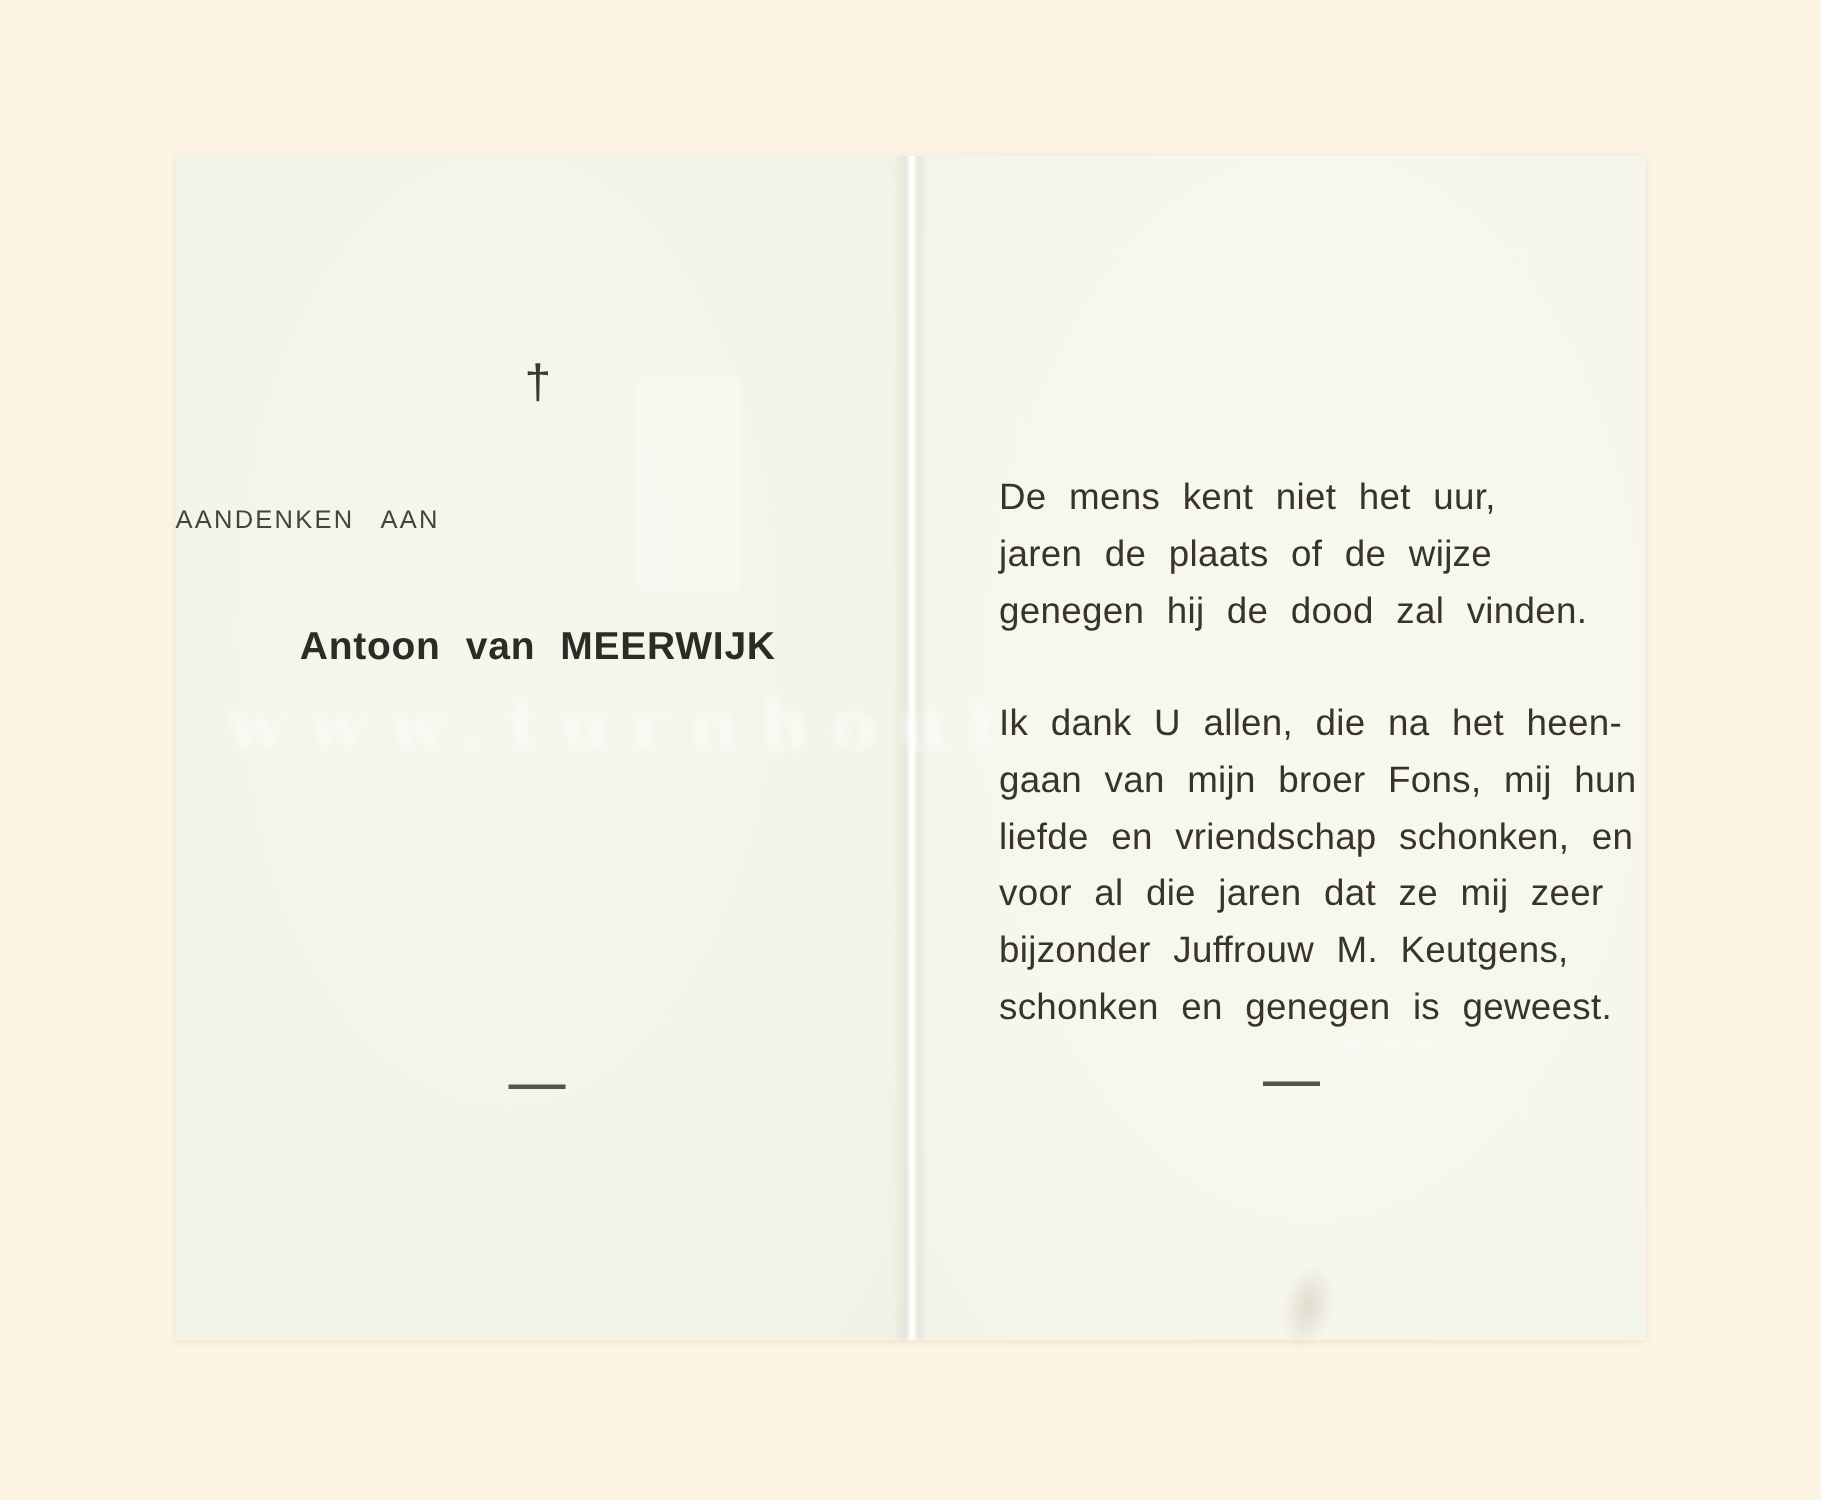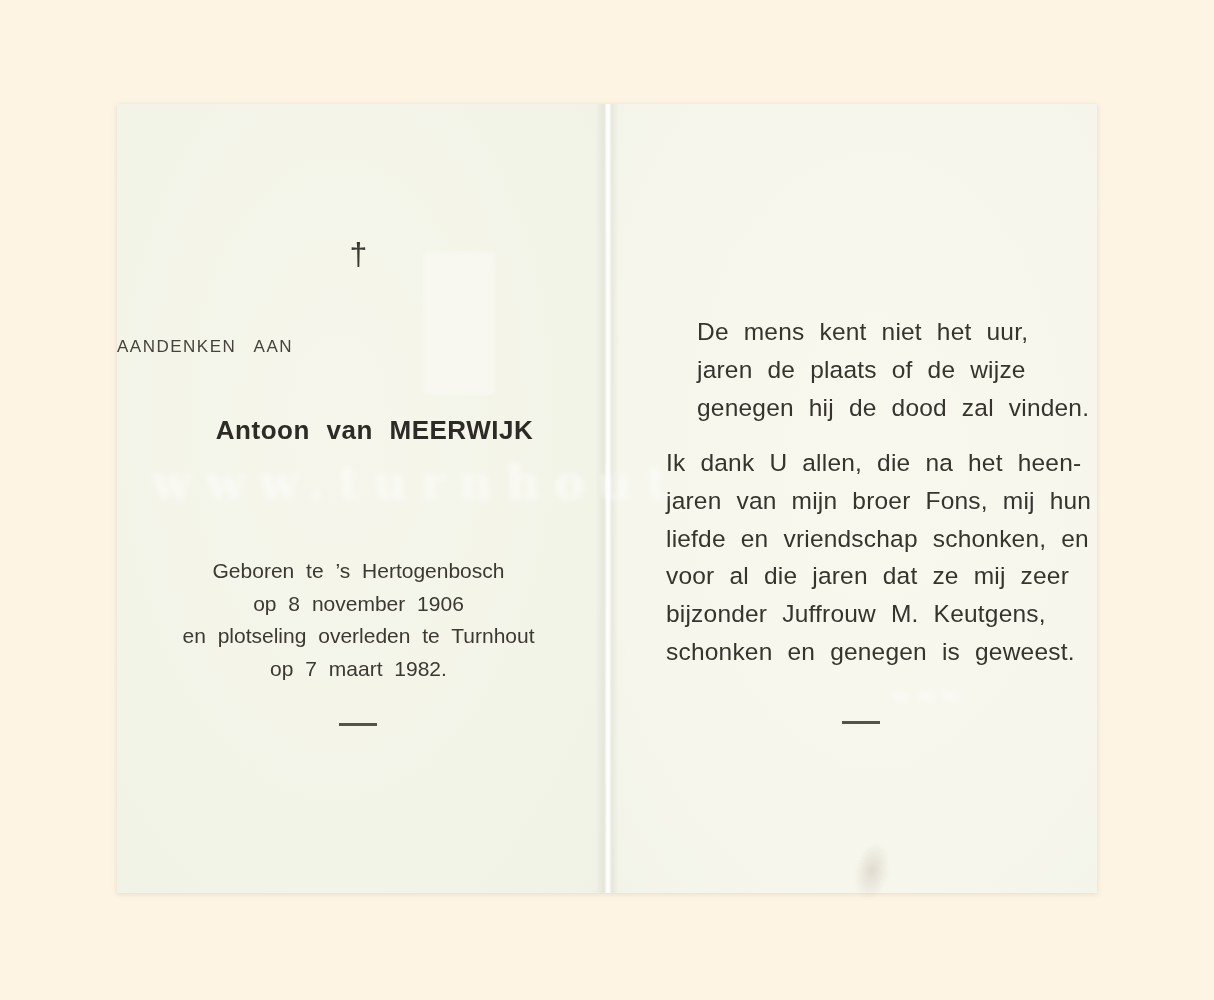--- a/index.html
+++ b/index.html
@@ -72,21 +72,21 @@
     font-size: 17px;
     letter-spacing: 1.5px;
     word-spacing: 12px;
     color: #45433c;
   }
   .memorial-line.l1 { top: 233px; }
   .memorial-line.l2 { top: 270px; }
   .deceased-name {
     position: absolute;
     top: 311px;
-    left: 16px;
+    left: 0;
     width: 483px;
     text-align: center;
     font-size: 26px;
     font-weight: bold;
     word-spacing: 9px;
     letter-spacing: 0.5px;
     color: #2d2b25;
   }
   .life-block {
     position: absolute;
@@ -119,22 +119,22 @@
     position: absolute;
     left: 59px;
     width: 405px;
     font-size: 24.5px;
     line-height: 37.8px;
     word-spacing: 8px;
     letter-spacing: 0.2px;
     color: #36342d;
     white-space: nowrap;
   }
-  .verse  { top: 209px; margin-left: 31px; }
-  .thanks { top: 340px; }
+  .verse  { top: 209px; }
+  .thanks { top: 360px; }
   
   .watermark {
     position: absolute;
     top: 352px;
     left: 35px;
     width: 560px;
     font-family: "DejaVu Serif", serif;
     font-weight: bold;
     font-size: 46px;
     letter-spacing: 14px;
@@ -186,41 +186,35 @@
   <div class="card">
 
     <div class="page page-left">
       <div class="cross">†</div>
 
       <div class="memorial-line l1">AANDENKEN AAN</div>
 
 
       <div class="deceased-name">Antoon van MEERWIJK</div>
 
-      <div class="life-block">
-        <div>Geboren te ’s Hertogenbosch</div>
-        <div>op 8 november 1906</div>
-        <div>en plotseling overleden te Turnhout</div>
-        <div>op 7 maart 1982.</div>
-      </div>
 
       <div class="rule rule-left"></div>
       <div class="show-through"></div>
     </div>
 
     <div class="page page-right">
       <div class="verse">
         <div>De mens kent niet het uur,</div>
         <div>jaren de plaats of de wijze</div>
         <div>genegen hij de dood zal vinden.</div>
       </div>
 
       <div class="thanks">
         <div>Ik dank U allen, die na het heen-</div>
-        <div>jaren van mijn broer Fons, mij hun</div>
+        <div>gaan van mijn broer Fons, mij hun</div>
         <div>liefde en vriendschap schonken, en</div>
         <div>voor al die jaren dat ze mij zeer</div>
         <div>bijzonder Juffrouw M. Keutgens,</div>
         <div>schonken en genegen is geweest.</div>
       </div>
 
       <div class="rule rule-right"></div>
     </div>
 
     <div class="fold"></div>

